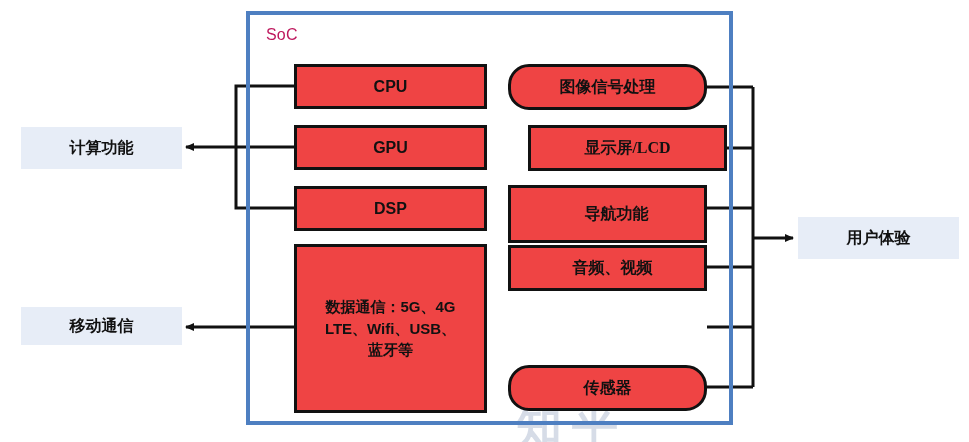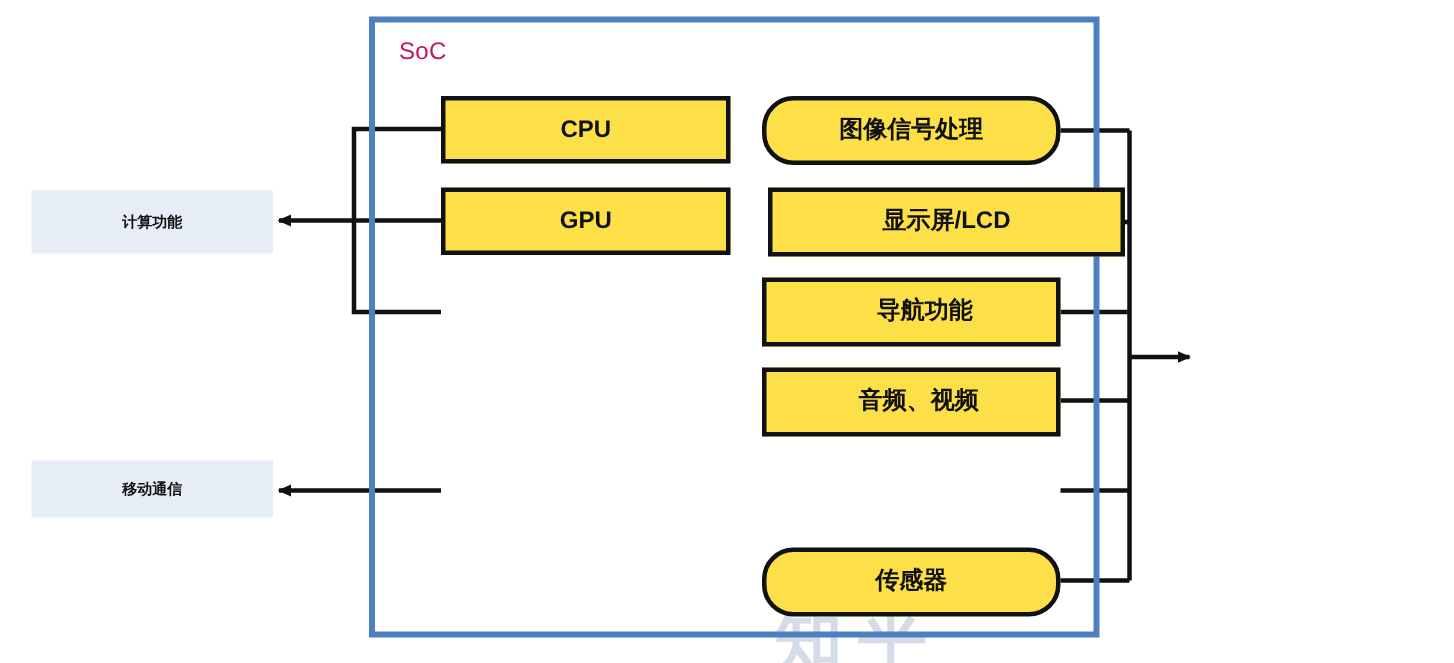--- a/index.html
+++ b/index.html
@@ -41,21 +41,21 @@
     top: 26px;
     font-size: 16px;
     color: #be185d;
     letter-spacing: 0.2px;
     white-space: nowrap;
   }
   .blk {
     position: absolute;
     box-sizing: border-box;
     border: 3px solid #111111;
-    background: #fde047;
+    background: #ef4444;
     display: flex;
     align-items: center;
     justify-content: center;
     text-align: center;
     font-size: 16px;
     font-weight: bold;
     color: #111111;
     line-height: 1.45;
     padding: 2px 6px;
   }
@@ -64,21 +64,21 @@
     text-align: center;
     white-space: pre-line;
   }
   .sidelabel {
     position: absolute;
     box-sizing: border-box;
     background: #E7EDF7;
     display: flex;
     align-items: center;
     justify-content: center;
-    font-size: 10px;
+    font-size: 16px;
     font-weight: bold;
     color: #111111;
     white-space: nowrap;
   }
   .watermark {
     position: absolute;
     left: 516px;
     top: 396px;
     font-size: 46px;
     font-weight: bold;
@@ -134,31 +134,36 @@
     </g>
   </svg>
 
   <div class="soc-frame"></div>
   <div class="soc-label">SoC</div>
 
   <div class="blk" style="left:294px; top:64px; width:193px; height:45px;">CPU</div>
 
   <div class="blk" style="left:294px; top:125px; width:193px; height:45px;">GPU</div>
 
+  <div class="blk" style="left:294px; top:186px; width:193px; height:45px;">DSP</div>
 
+  <div class="blk multiline" style="left:294px; top:244px; width:193px; height:169px;">数据通信：5G、4G
+LTE、Wifi、USB、
+蓝牙等</div>
 
   <div class="blk" style="left:508px; top:64px; width:199px; height:46px;border-radius:21px;">图像信号处理</div>
 
-  <div class="blk" style="left:512px; top:125px; width:238px; height:46px;">显示屏/LCD</div>
+  <div class="blk" style="left:528px; top:125px; width:199px; height:46px;font-family:Liberation Serif, serif;">显示屏/LCD</div>
 
-  <div class="blk" style="left:508px; top:185px; width:199px; height:46px;padding-left:24px;">导航功能</div>
+  <div class="blk" style="left:508px; top:185px; width:199px; height:58px;padding-left:24px;">导航功能</div>
 
   <div class="blk" style="left:508px; top:245px; width:199px; height:46px;padding-left:16px;">音频、视频</div>
 
 
   <div class="blk" style="left:508px; top:365px; width:199px; height:46px;border-radius:21px;">传感器</div>
 
   <div class="sidelabel" style="left:21px; top:127px; width:161px; height:42px;">计算功能</div>
 
   <div class="sidelabel" style="left:21px; top:307px; width:161px; height:38px;">移动通信</div>
 
+  <div class="sidelabel" style="left:798px; top:217px; width:161px; height:42px;">用户体验</div>
 
 </div>
 
 </body></html>

